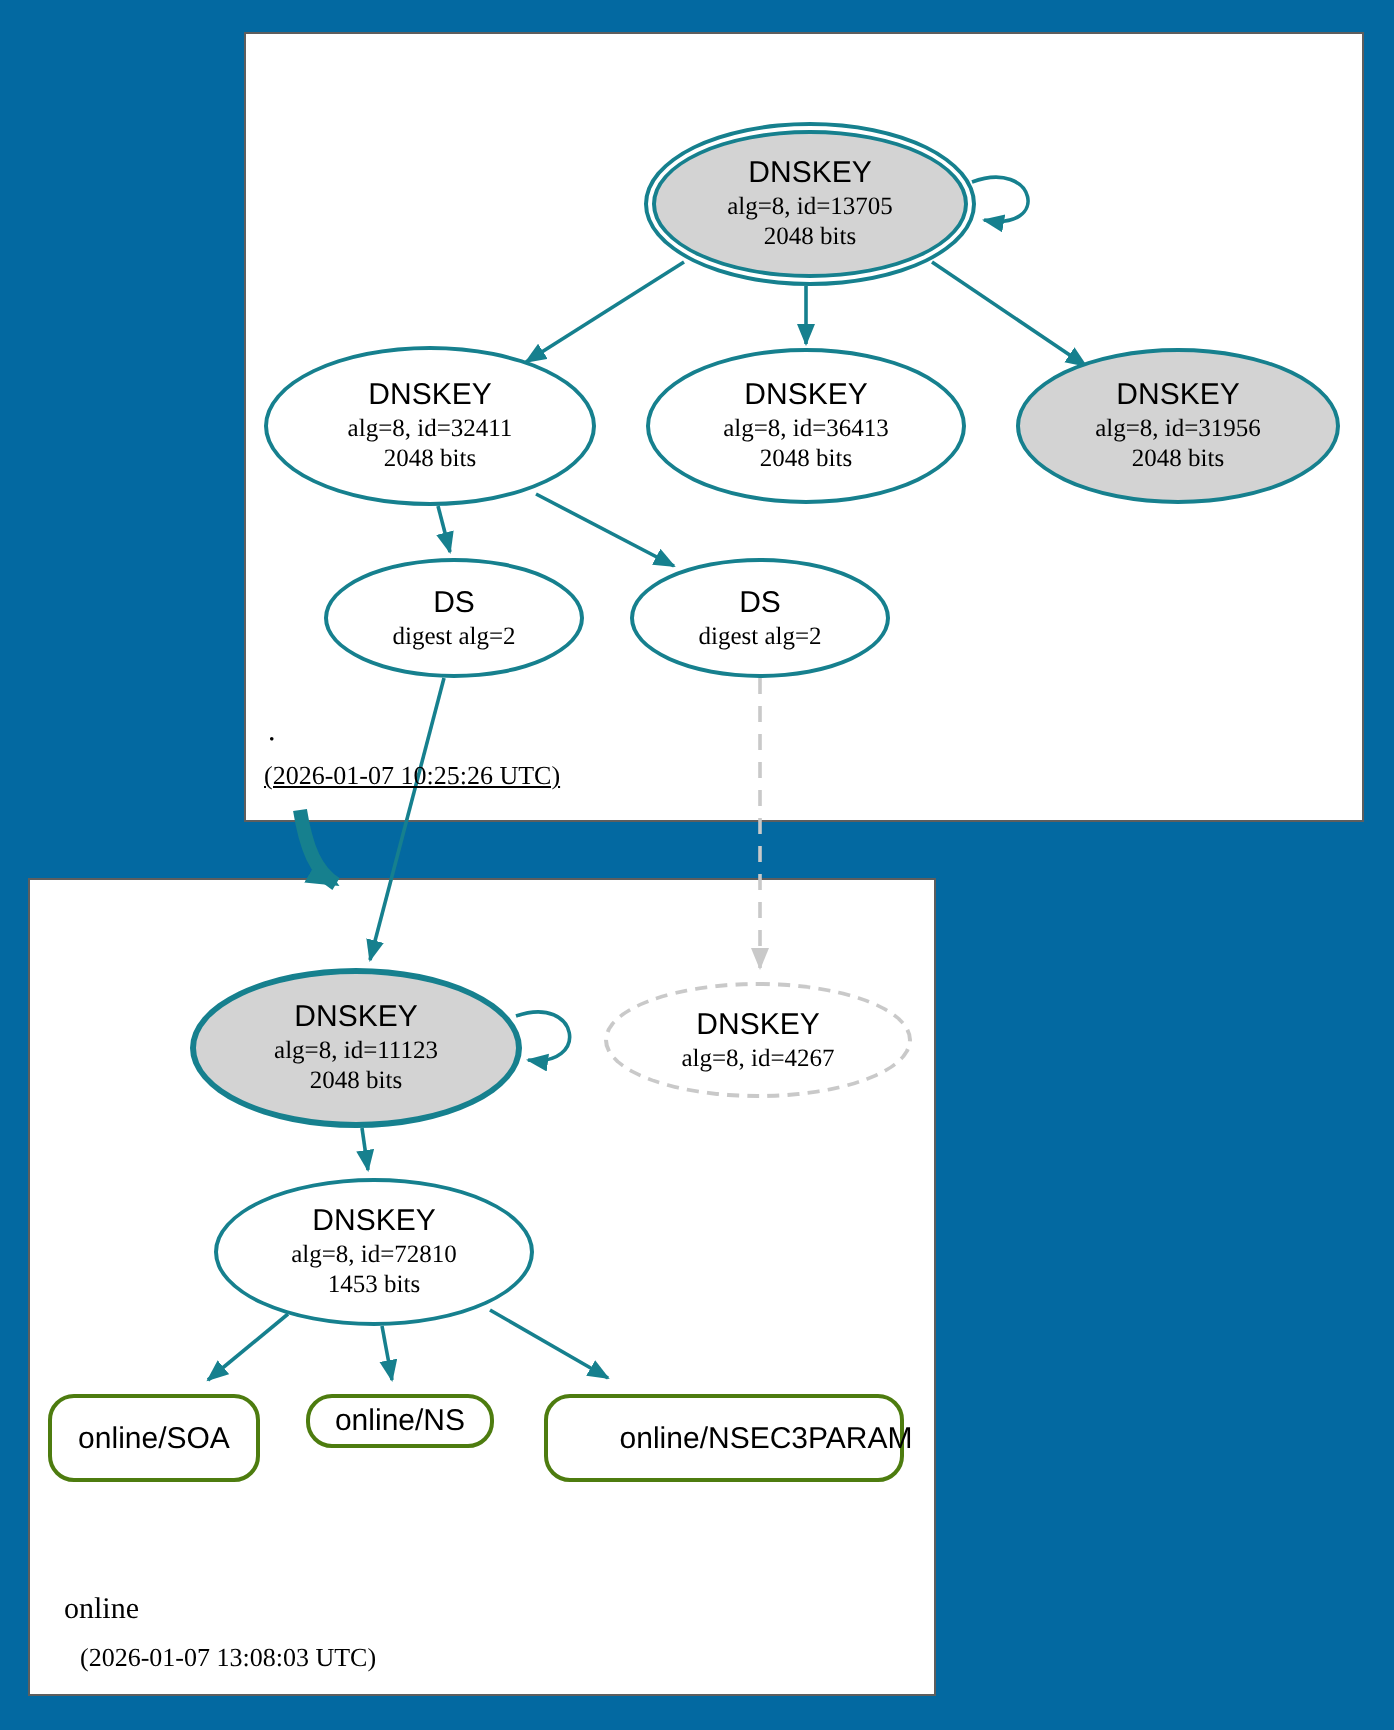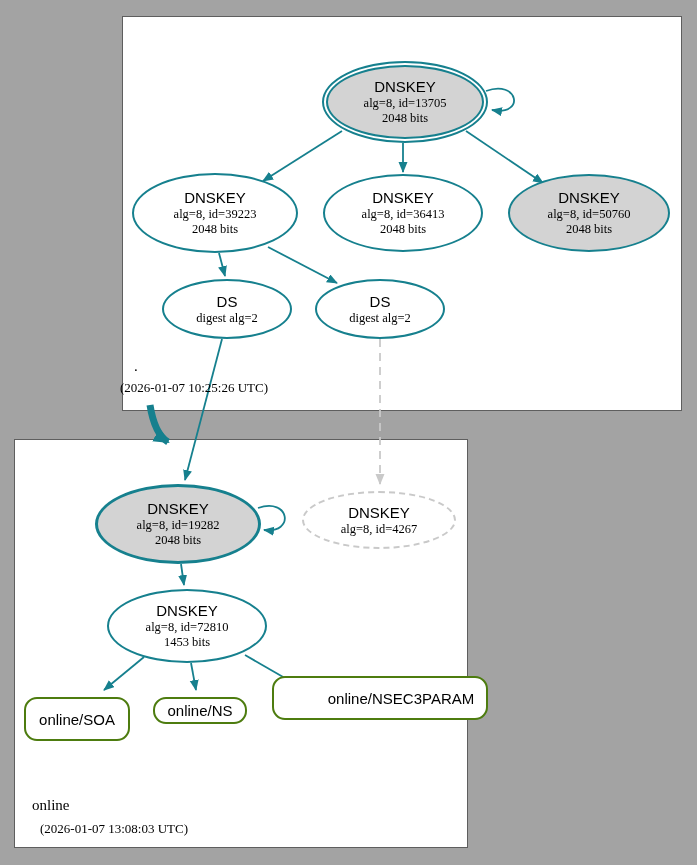--- a/index.html
+++ b/index.html
@@ -1,17 +1,17 @@
 <!DOCTYPE html>
 <html><head>
 <meta charset="utf-8">
 <style>
   html,body { margin:0; padding:0; background:#ffffff; }
   .canvas {
-    position:relative; width:697px; height:865px; background:#a3a3a3;
+    position:relative; width:697px; height:865px; background:#0369a1;
     font-family:"Liberation Sans", sans-serif; color:#000;
     overflow:hidden;
   }
   .cluster {
     position:absolute; border:1px solid #5e5e5e; background:#ffffff; z-index:0;
   }
   #cluster-root   { left:122px; top:16px;  width:558px; height:393px; }
   #cluster-online { left:14px;  top:439px; width:452px; height:407px; }
 
   svg.edges { position:absolute; left:0; top:0; z-index:1; pointer-events:none; }
@@ -89,52 +89,52 @@
   <div class="node ring-outer" style="left:322px; top:61px; width:166px; height:82px;">
     <div class="ring-inner">
       <span class="node-title">DNSKEY</span>
       <span class="node-sub">alg=8, id=13705</span>
       <span class="node-sub">2048 bits</span>
     </div>
   </div>
 
   <div class="node ellipse" style="left:132px; top:173px; width:166px; height:80px;">
     <span class="node-title">DNSKEY</span>
-    <span class="node-sub">alg=8, id=39223</span>
+    <span class="node-sub">alg=8, id=32411</span>
     <span class="node-sub">2048 bits</span>
   </div>
 
   <div class="node ellipse" style="left:323px; top:174px; width:160px; height:78px;">
     <span class="node-title">DNSKEY</span>
     <span class="node-sub">alg=8, id=36413</span>
     <span class="node-sub">2048 bits</span>
   </div>
 
   <div class="node ellipse gray" style="left:508px; top:174px; width:162px; height:78px;">
     <span class="node-title">DNSKEY</span>
-    <span class="node-sub">alg=8, id=50760</span>
+    <span class="node-sub">alg=8, id=31956</span>
     <span class="node-sub">2048 bits</span>
   </div>
 
   <div class="node ellipse" style="left:162px; top:279px; width:130px; height:60px;">
     <span class="node-title">DS</span>
     <span class="node-sub">digest alg=2</span>
   </div>
 
   <div class="node ellipse" style="left:315px; top:279px; width:130px; height:60px;">
     <span class="node-title">DS</span>
     <span class="node-sub">digest alg=2</span>
   </div>
 
   <div class="zone-label" style="left:134px; top:358px;">.</div>
-  <div class="zone-ts" style="left:120px; top:380px;">(2026-01-07 10:25:26 UTC)</div>
+  <div class="zone-ts" style="left:132px; top:380px;text-decoration:underline;">(2026-01-07 10:25:26 UTC)</div>
 
   <div class="node ellipse gray thick" style="left:95px; top:484px; width:166px; height:80px;">
     <span class="node-title">DNSKEY</span>
-    <span class="node-sub">alg=8, id=19282</span>
+    <span class="node-sub">alg=8, id=11123</span>
     <span class="node-sub">2048 bits</span>
   </div>
 
   <div class="node ellipse dashed" style="left:302px; top:491px; width:154px; height:58px;">
     <span class="node-title">DNSKEY</span>
     <span class="node-sub">alg=8, id=4267</span>
   </div>
 
   <div class="node ellipse" style="left:107px; top:589px; width:160px; height:74px;">
     <span class="node-title">DNSKEY</span>
@@ -143,20 +143,20 @@
   </div>
 
   <div class="node rrset" style="left:24px; top:697px; width:106px; height:44px;">
     <span>online/SOA</span>
   </div>
 
   <div class="node rrset" style="left:153px; top:697px; width:94px; height:27px;">
     <span>online/NS</span>
   </div>
 
-  <div class="node rrset" style="left:272px; top:676px; width:216px; height:44px;padding-left:42px;">
+  <div class="node rrset" style="left:272px; top:697px; width:180px; height:44px;padding-left:42px;">
     <span>online/NSEC3PARAM</span>
   </div>
 
   <div class="zone-label" style="left:32px; top:797px;">online</div>
   <div class="zone-ts" style="left:40px; top:821px;">(2026-01-07 13:08:03 UTC)</div>
 
 </div>
 
 </body></html>

